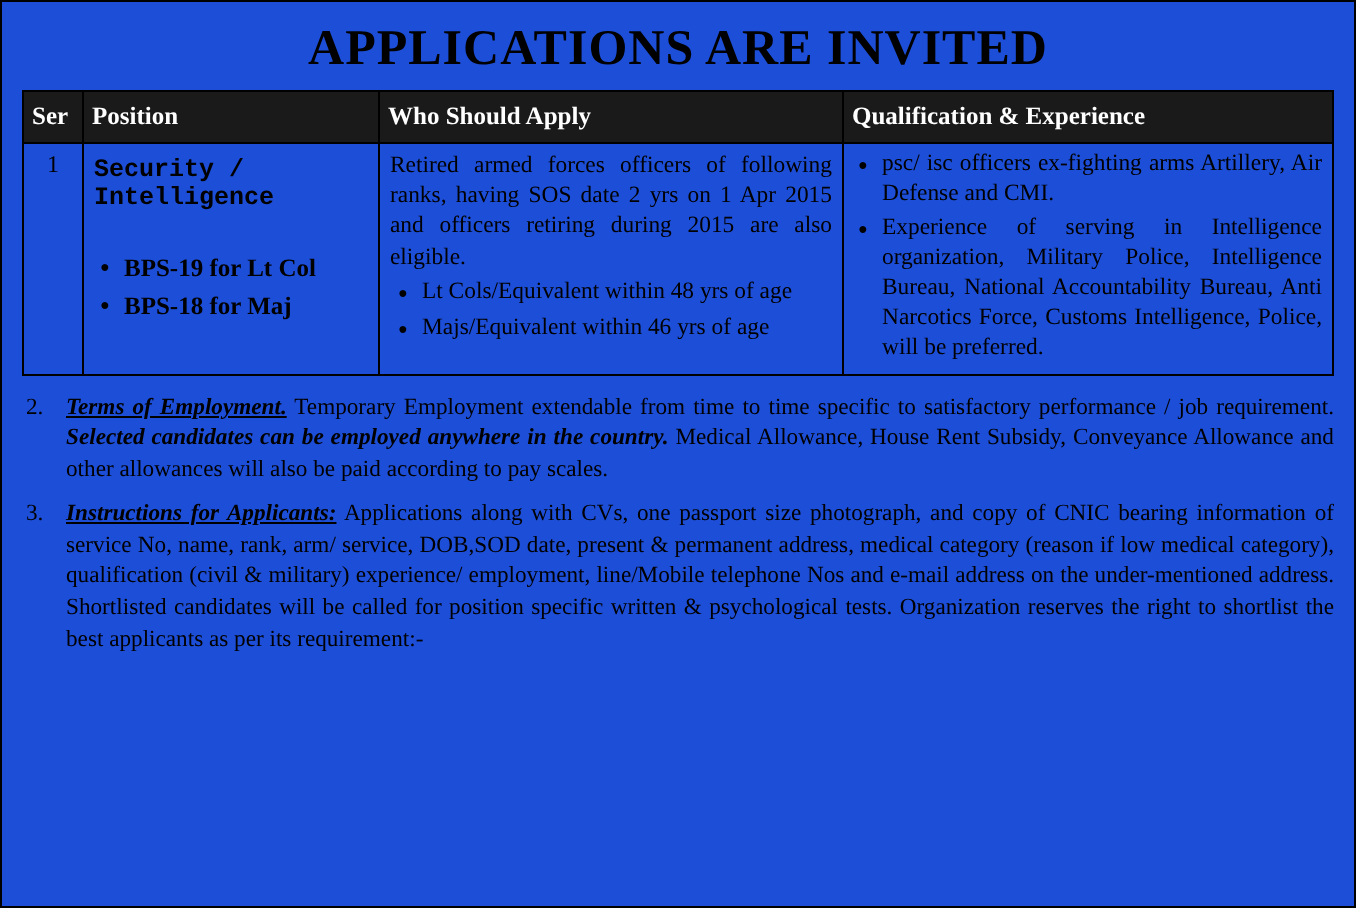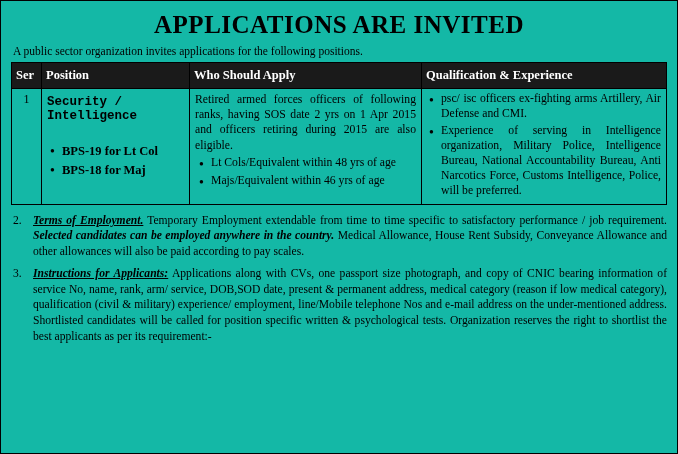--- a/index.html
+++ b/index.html
@@ -7,21 +7,21 @@
     padding: 0;
     background: #ffffff;
   }
   body {
     font-family: "Liberation Serif", serif;
   }
   .page {
     width: 678px;
     height: 454px;
     box-sizing: border-box;
-    background: #14b8a6;
+    background: #1d4ed8;
     border: 1px solid #000000;
     padding: 6px 10px 4px 10px;
     position: relative;
     overflow: hidden;
   }
   .title {
     text-align: center;
     font-family: "Liberation Serif", serif;
     font-weight: bold;
     font-size: 25px;
@@ -147,21 +147,20 @@
     margin-top: 4px;
   }
 </style>
 </head>
 <body>
 
 <div class="page">
 
   <div class="title">APPLICATIONS ARE INVITED</div>
 
-  <div class="intro">A public sector organization invites applications for the following positions.</div>
 
   <table class="main">
     <colgroup>
       <col class="col-ser">
       <col class="col-pos">
       <col class="col-who">
       <col class="col-qual">
     </colgroup>
     <thead>
       <tr>

